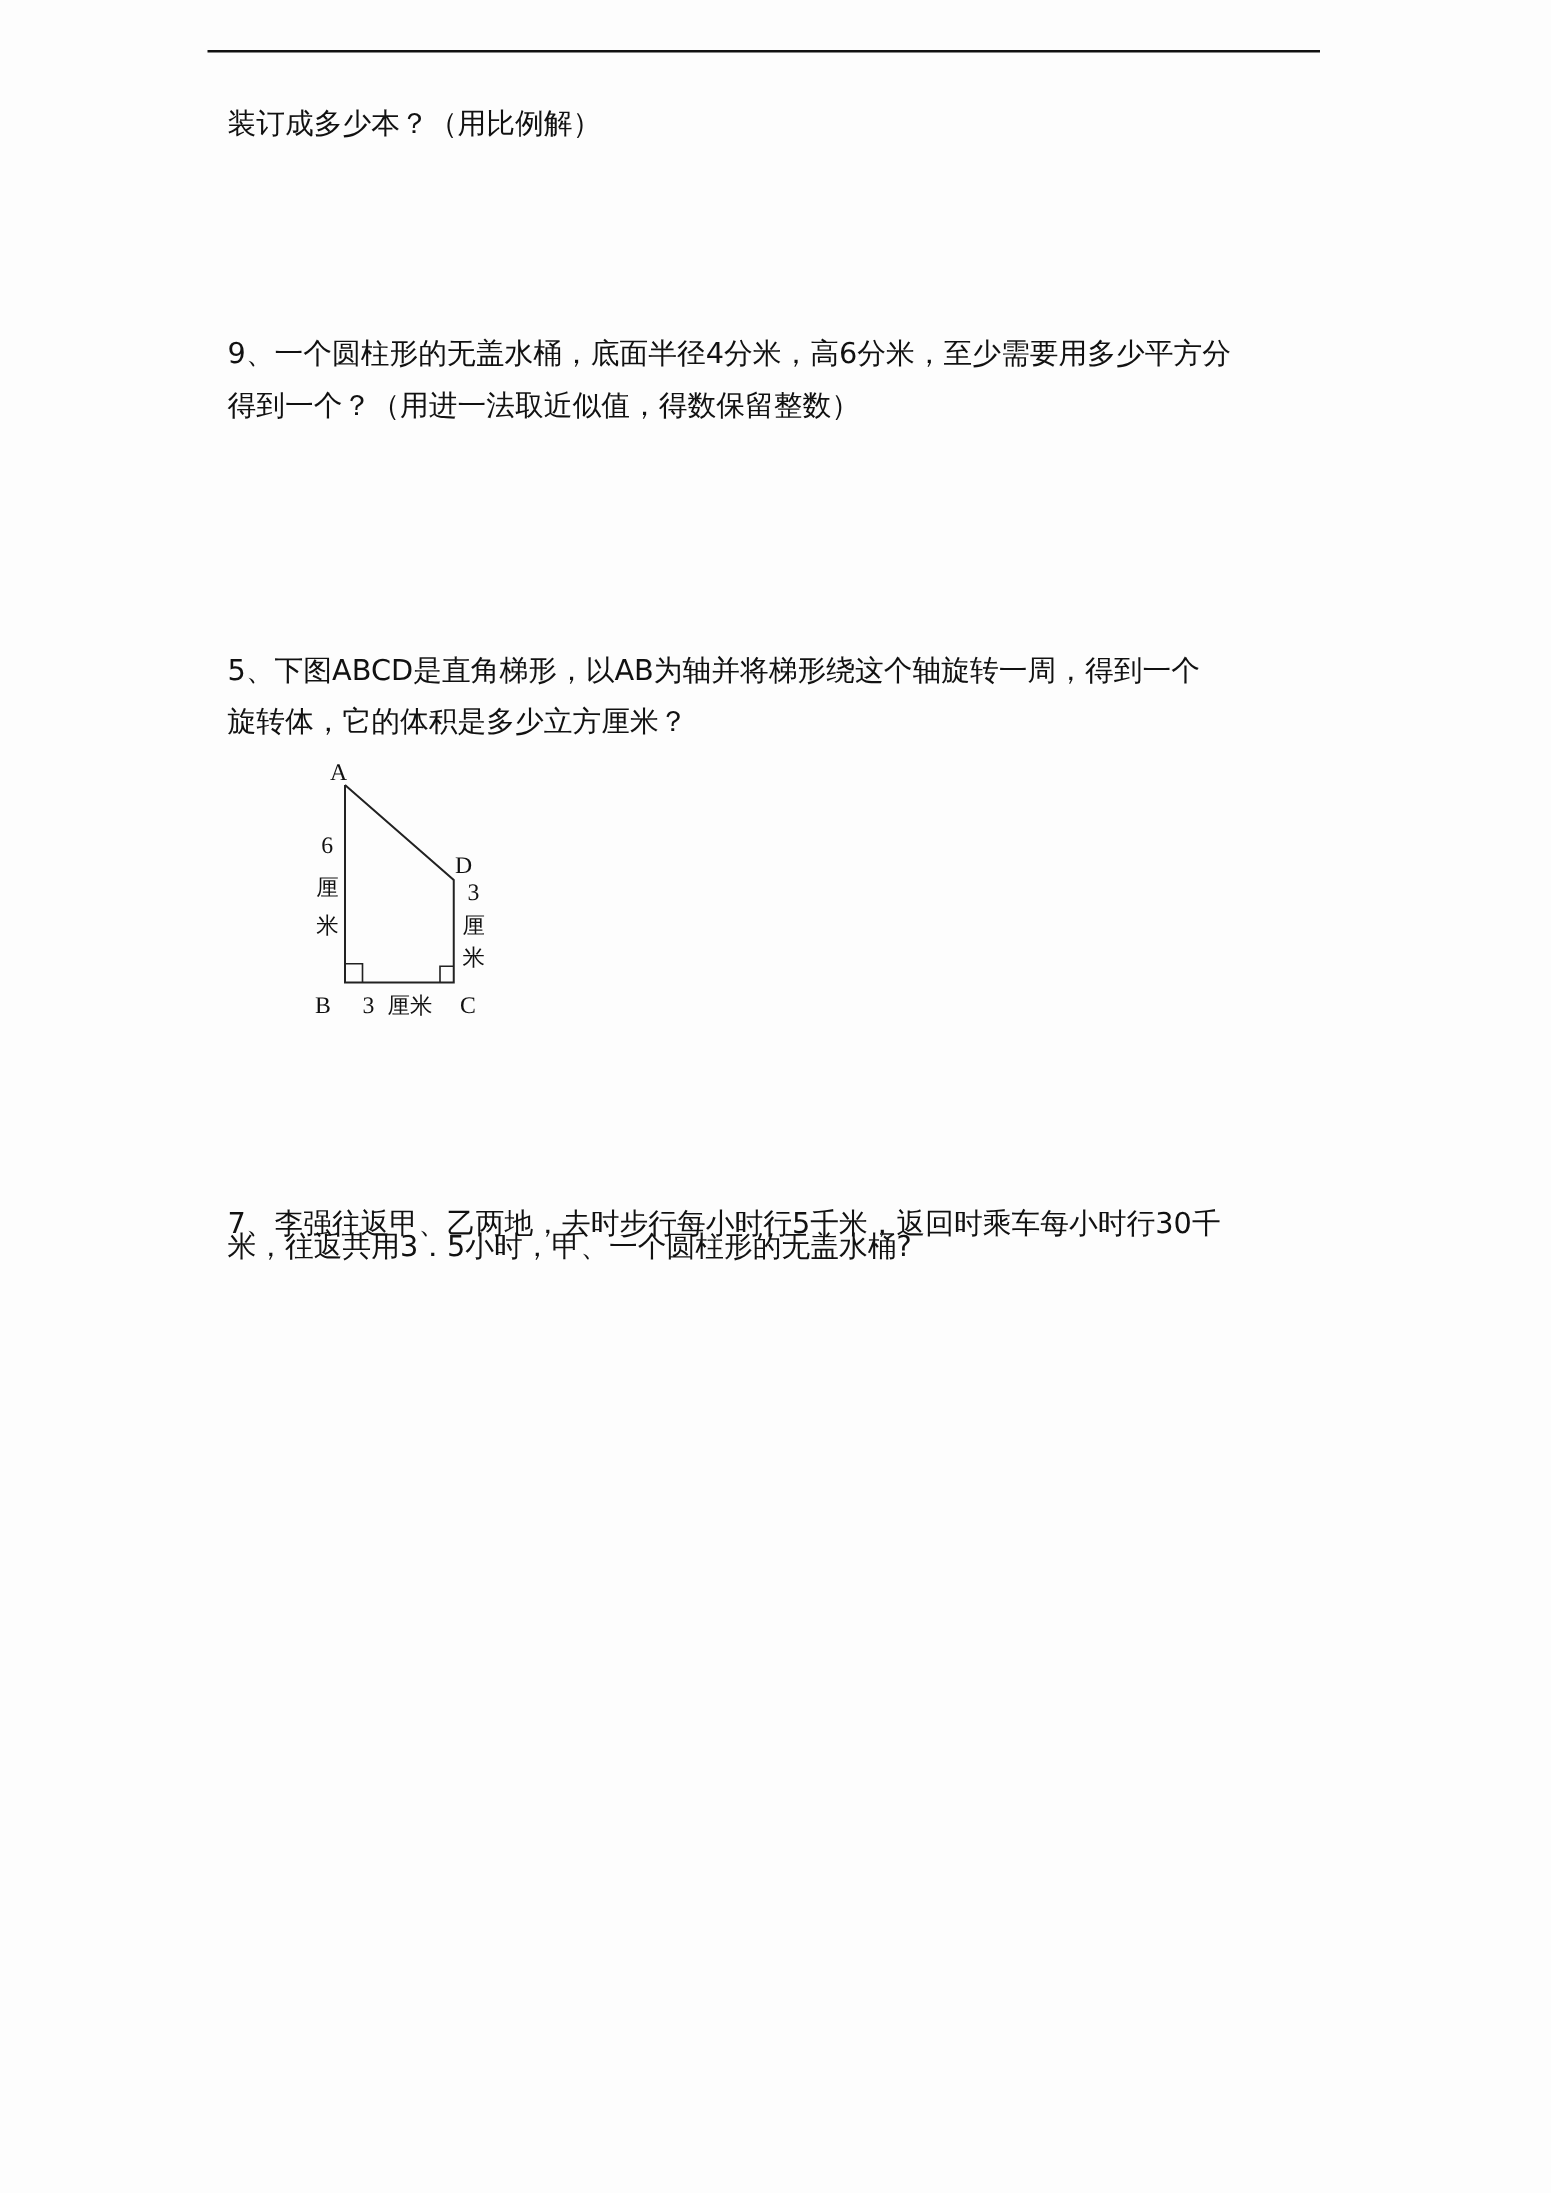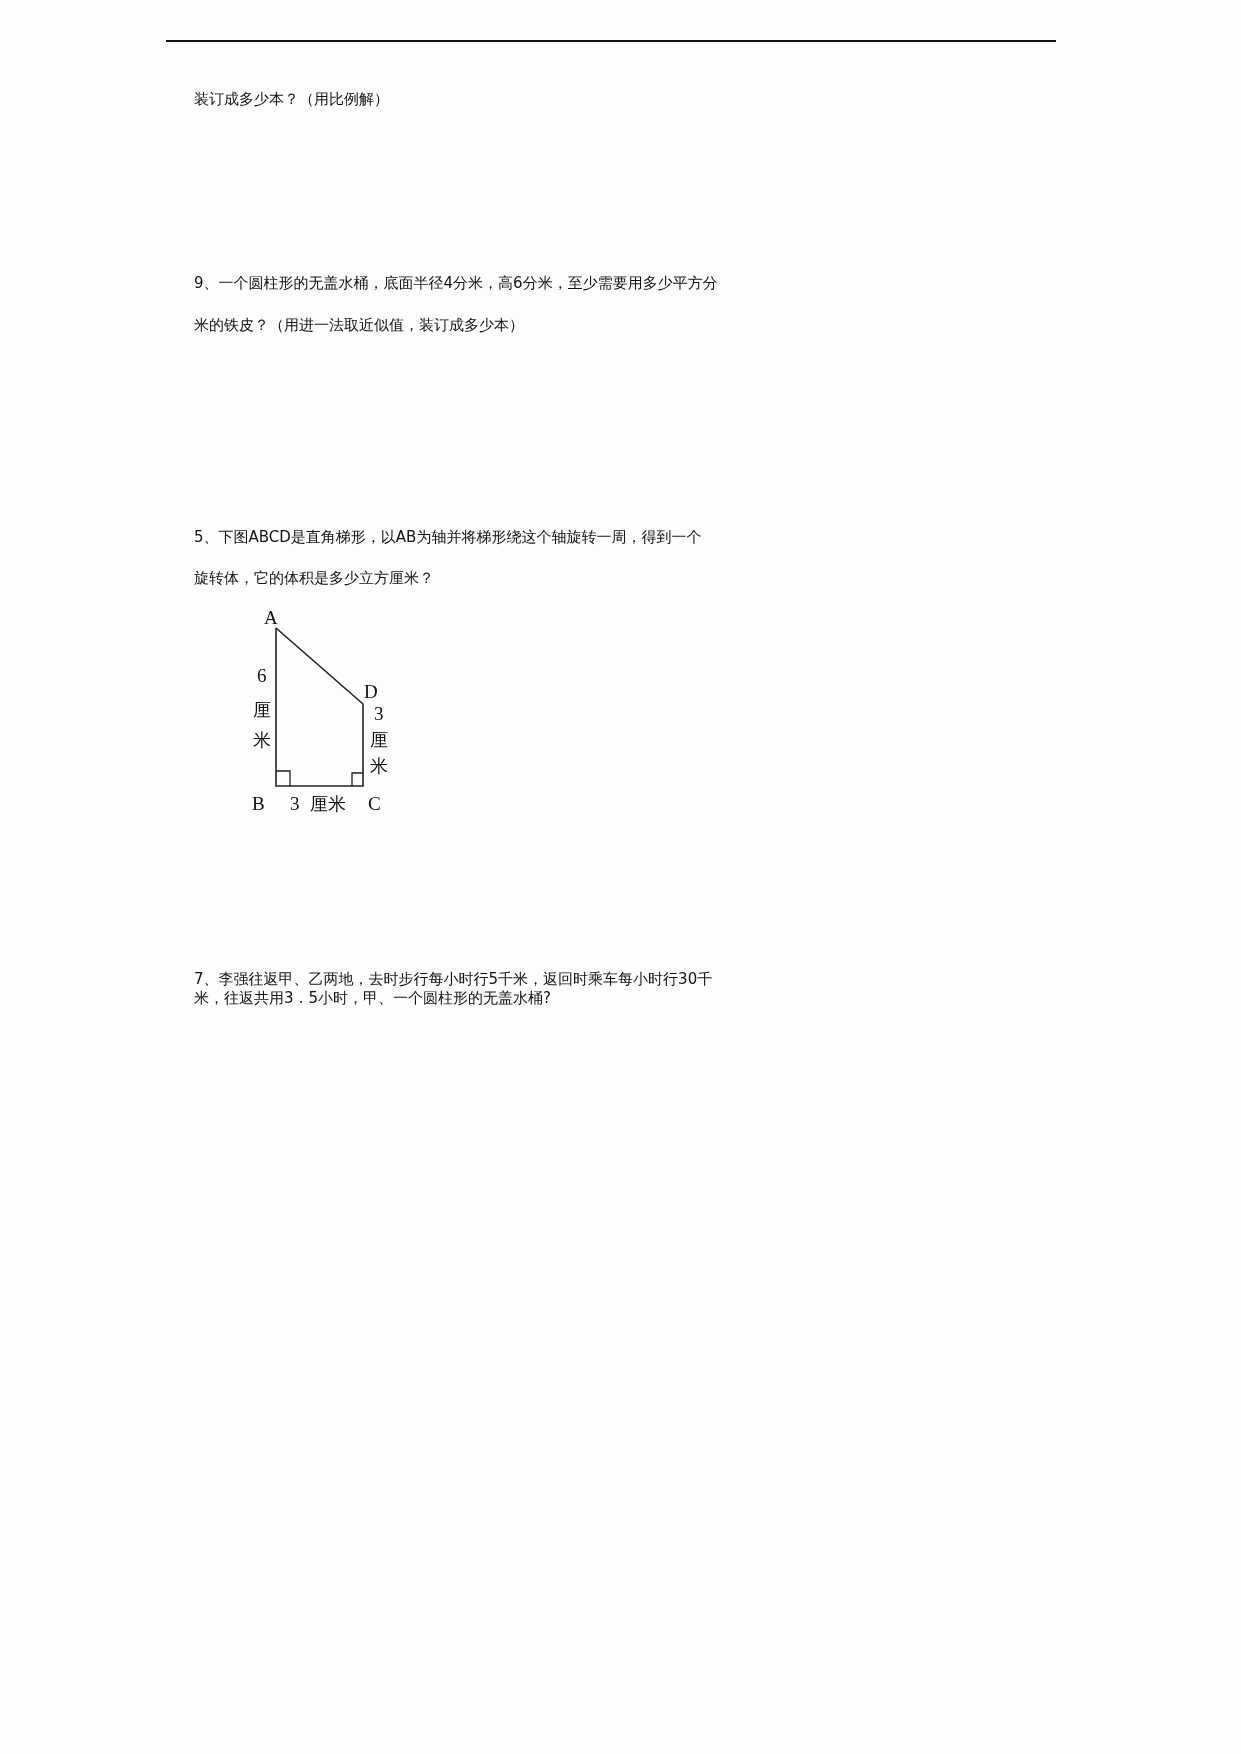--- a/index.html
+++ b/index.html
@@ -18,22 +18,22 @@
     .top-rule {
       position: absolute;
       left: 166px;
       top: 40px;
       width: 890px;
       height: 0;
       border-top: 2px solid #111;
     }
     .text-line {
       position: absolute;
-      left: 194px;
-      font-size: 15px;
+      left: 182px;
+      font-size: 23px;
       line-height: 30px;
       white-space: nowrap;
       letter-spacing: 0px;
     }
     .figure {
       position: absolute;
       left: 230px;
       top: 600px;
       width: 180px;
       height: 220px;
@@ -53,21 +53,21 @@
     }
   </style>
 </head>
 <body>
 
 <div class="top-rule"></div>
 
 <div class="text-line" style="top:84px;">装订成多少本？（用比例解）</div>
 
 <div class="text-line" style="top:268px;">9、一个圆柱形的无盖水桶，底面半径4分米，高6分米，至少需要用多少平方分</div>
-<div class="text-line" style="top:310px;">米的铁皮？（用进一法取近似值，装订成多少本）</div>
+<div class="text-line" style="top:310px;">得到一个？（用进一法取近似值，得数保留整数）</div>
 
 <div class="text-line" style="top:522px;"> 5、下图ABCD是直角梯形，以AB为轴并将梯形绕这个轴旋转一周，得到一个</div>
 <div class="text-line" style="top:563px;">旋转体，它的体积是多少立方厘米？</div>
 
 <div class="figure">
   <svg width="180" height="220" viewBox="0 0 180 220" xmlns="http://www.w3.org/2000/svg">
 
     <polyline points="46,28 46,186 133,186 133,104 46,28" fill="none" stroke="#222" stroke-width="1.6"></polyline>
 
     <polyline points="46,171 60,171 60,186" fill="none" stroke="#222" stroke-width="1.3"></polyline>

